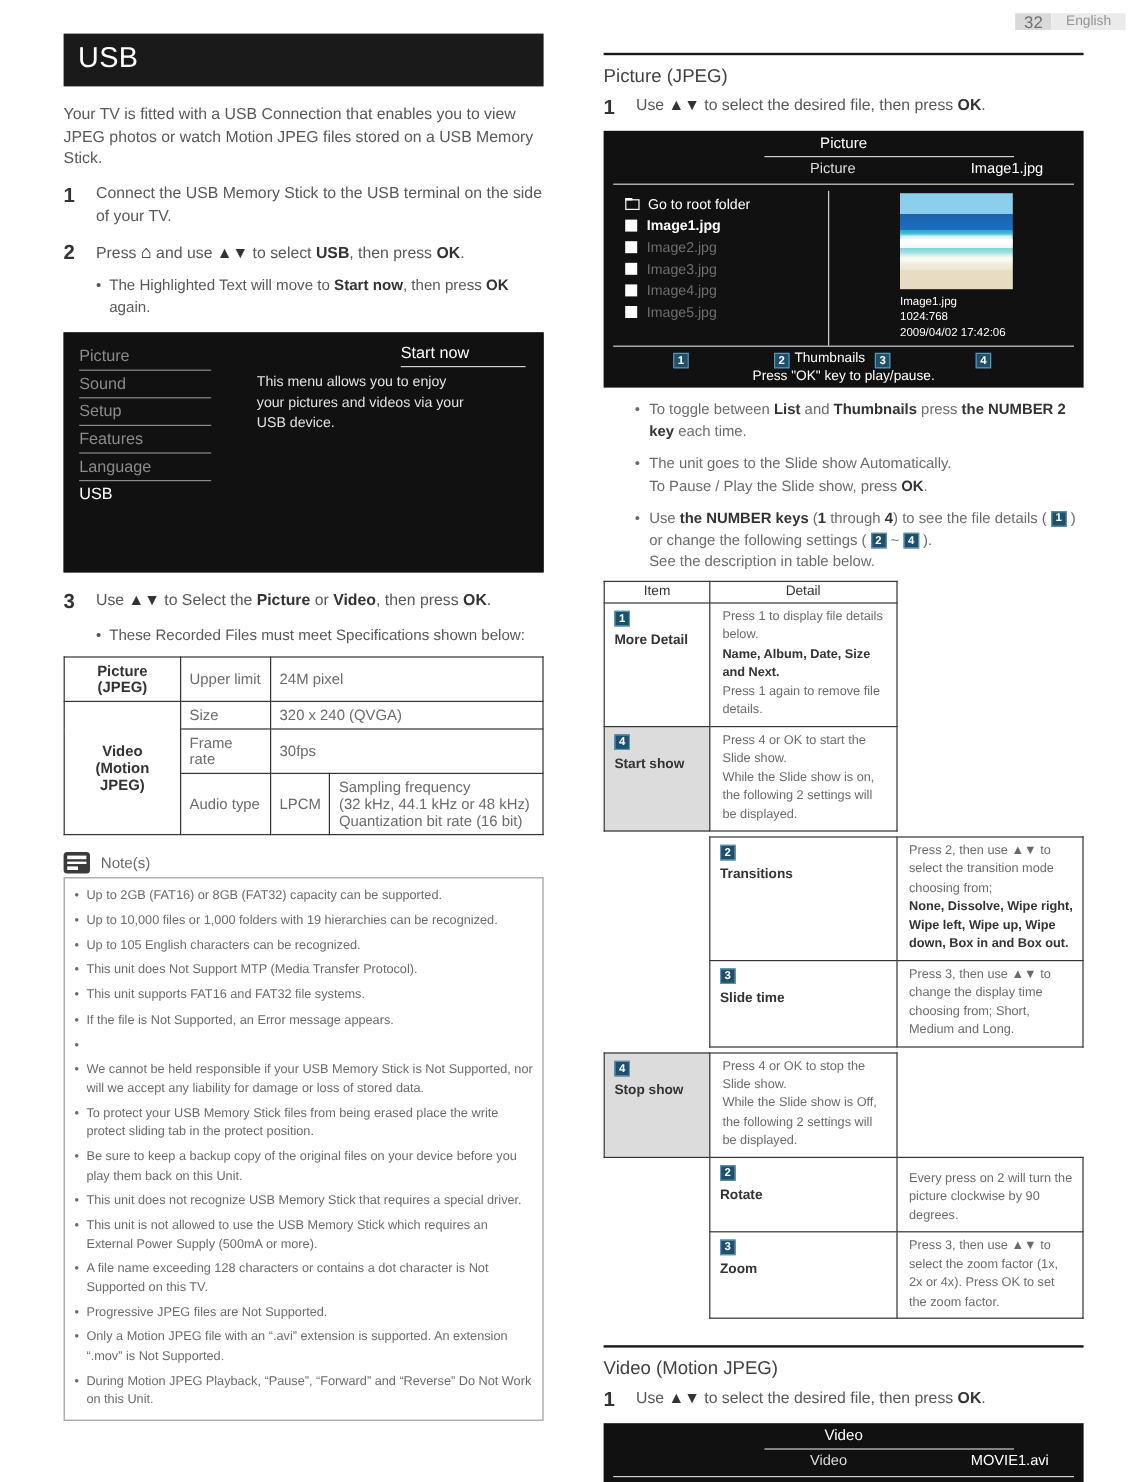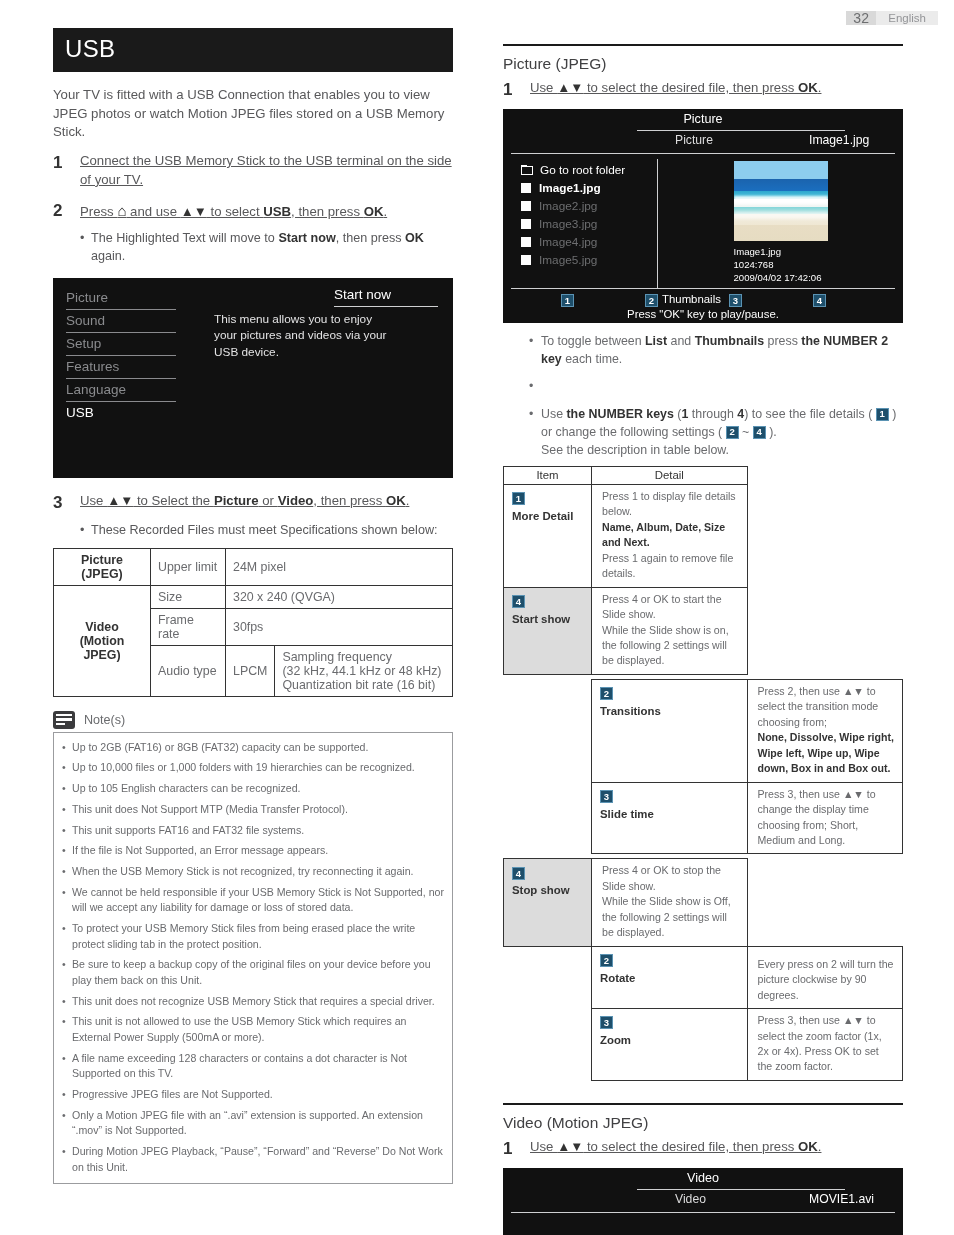--- a/index.html
+++ b/index.html
@@ -32,21 +32,21 @@
   .title-bar {
     background:#1a1a1a; color:#ffffff; font-size:24px; font-weight:400;
     padding:7px 0 9px 12px; letter-spacing:.3px;
   }
 
   .intro { font-size:13.2px; line-height:1.42; color:#58585a; margin:14px 0 10px 0; }
 
   
   .step { display:flex; margin-top:10px; }
   .step-num { font-size:17px; font-weight:bold; color:#333; width:27px; flex:none; line-height:1.25; }
-  .step-txt { font-size:13.2px; line-height:1.42; flex:1;text-decoration:underline; }
+  .step-txt { font-size:13.2px; line-height:1.42; flex:1; }
   .bullet-sub { display:flex; margin:9px 0 0 27px; font-size:12.6px; line-height:1.4; }
   .bullet-sub .b { width:11px; flex:none; }
 
   b, strong { color:#333; font-weight:bold; }
   .blk { color:#333; }
 
   
   .tv-menu {
     background:#111111; margin-top:12px; height:200px; position:relative;
     border:1px solid #111; color:#b9babc;
@@ -85,21 +85,21 @@
 
   
   .tvb { background:#111111; color:#e6e6e7; margin-top:9px; position:relative; }
   .tvb-top { position:relative; height:44px; }
   .tvb-title { position:absolute; left:50%; top:3px; transform:translateX(-50%); font-size:12.6px; color:#ffffff; }
   .tvb-rule1 { position:absolute; left:134px; right:58px; top:21px; border-top:1px solid #cfd0d2; }
   .tvb-sub-l { position:absolute; left:172px; top:24px; font-size:12.2px; color:#dcdcdd; }
   .tvb-sub-r { position:absolute; left:306px; top:24px; font-size:12.2px; color:#ffffff; }
   .tvb-rule2 { position:absolute; left:8px; right:8px; top:44px; border-top:1px solid #cfd0d2; }
   .tvb-body { display:flex; height:135px; padding-top:6px; }
-  .tvb-left { width:155px; padding:2px 0 0 18px; border-right:1px solid #cfd0d2; }
+  .tvb-left { width:188px; padding:2px 0 0 18px; border-right:1px solid #cfd0d2; }
   .tvb-right { flex:1; padding-left:18px; position:relative; }
   .fi { display:flex; align-items:center; height:16.5px; margin-bottom:1.5px; font-size:11.8px; }
   .fi .sq { width:10px; height:10px; background:#ffffff; margin-right:8px; flex:none; }
   .fi.sel { color:#ffffff; font-weight:bold; }
   .fi.dim { color:#6d6e70;text-align:center; }
   .folder-ico { width:12px; height:10px; margin-right:7px; flex:none; position:relative; }
   .folder-ico .bd { position:absolute; left:0; top:1.5px; width:12px; height:8.5px; border:1.4px solid #ffffff; }
   .folder-ico .tab { position:absolute; left:0px; top:0px; width:6px; height:2.5px; background:#ffffff; }
   .fi.root { color:#ffffff; }
   .thumb-wrap { position:absolute; left:50%; transform:translateX(-50%); top:2px; }
@@ -263,21 +263,20 @@
     <div class="note-li">
         <span class="b">•</span>
         <span>This unit supports FAT16 and FAT32 file systems.</span>
       </div>
     <div class="note-li">
         <span class="b">•</span>
         <span>If the file is Not Supported, an Error message appears.</span>
       </div>
     <div class="note-li">
         <span class="b">•</span>
-        <span>When the USB Memory Stick is not recognized, try reconnecting it again.</span>
       </div>
     <div class="note-li">
         <span class="b">•</span>
         <span>We cannot be held responsible if your USB Memory Stick is Not Supported, nor will we accept any liability for damage or loss of stored data.</span>
       </div>
     <div class="note-li">
         <span class="b">•</span>
         <span>To protect your USB Memory Stick files from being erased place the write protect sliding tab in the protect position.</span>
       </div>
     <div class="note-li">
@@ -384,20 +383,21 @@
       <div class="note">Press "OK" key to play/pause.</div>
     </div>
   </div>
 
   <div class="rb">
     <span class="b">•</span>
     <span>To toggle between <b>List</b> and <b>Thumbnails</b> press <b>the NUMBER 2 key</b> each time.</span>
   </div>
   <div class="rb">
     <span class="b">•</span>
+    <span>The unit goes to the Slide show Automatically.<br>To Pause / Play the Slide show, press <b>OK</b>.</span>
   </div>
   <div class="rb">
     <span class="b">•</span>
     <span>Use <b>the NUMBER keys</b> (<b>1</b> through <b>4</b>) to see the file details ( <span class="kbadge">1</span> )<br>or change the following settings ( <span class="kbadge">2</span> ~ <span class="kbadge">4</span> ).<br>See the description in table below.</span>
   </div>
 
   <table class="det">
     <tbody>
         <tr>
       <th style="width:88px;">Item</th>

